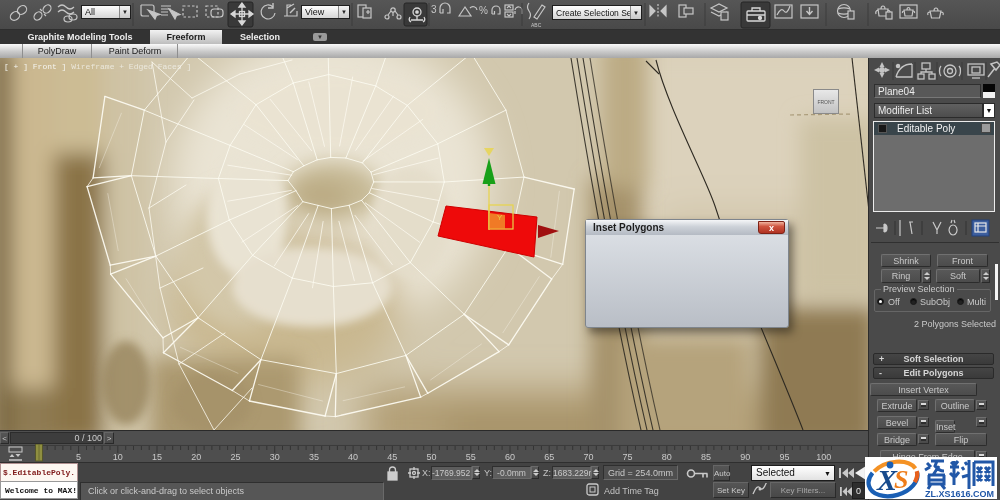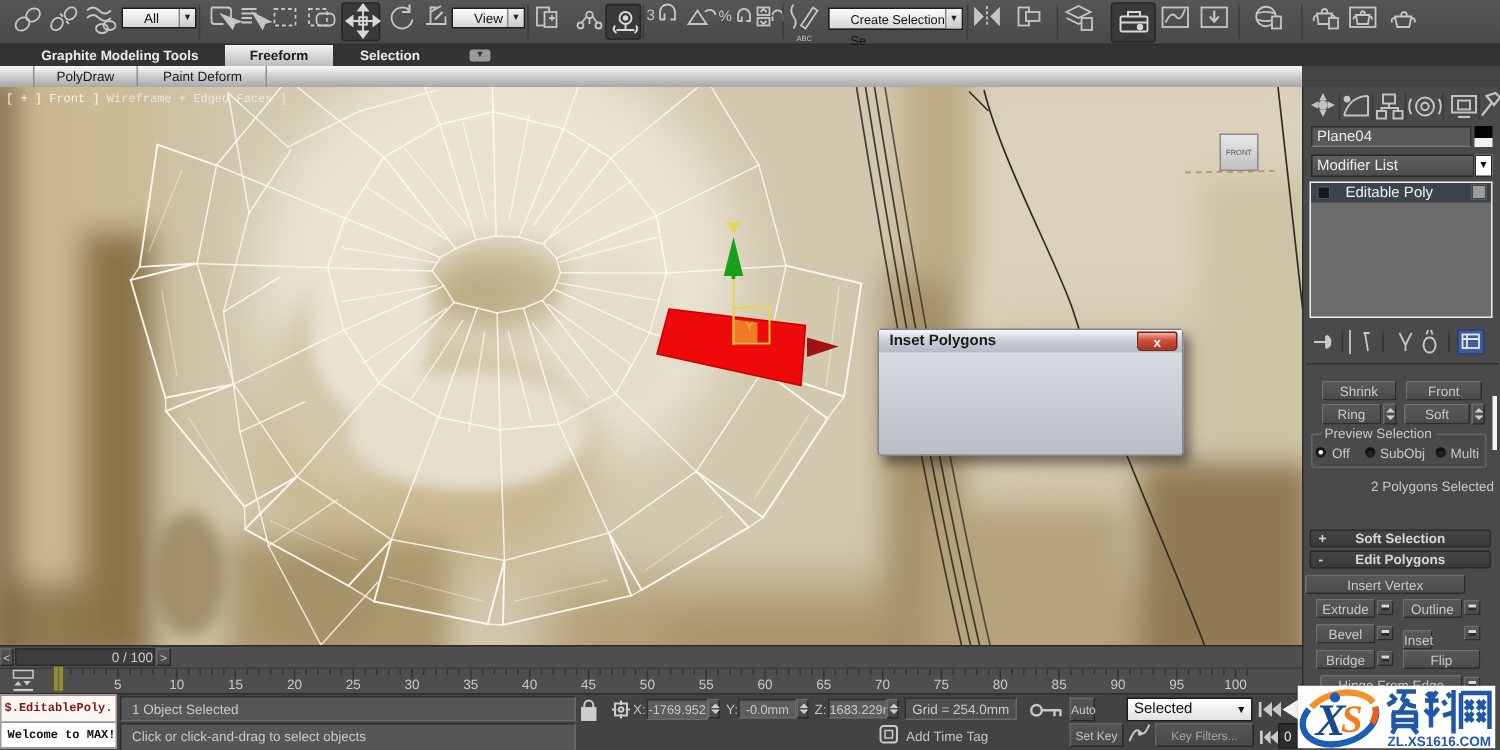--- a/index.html
+++ b/index.html
@@ -1,23 +1,23 @@
 <!DOCTYPE html>
 <html><head><meta charset="utf-8"><style>
 *{margin:0;padding:0;box-sizing:border-box}
 html,body{width:1000px;height:500px;overflow:hidden;background:#444;font-family:"Liberation Sans",sans-serif}
 #stage{position:absolute;left:0;top:0;width:1000px;height:500px;overflow:hidden}
 .abs{position:absolute}
 
 #toolbar{left:0;top:0;width:1000px;height:30px;background:linear-gradient(#565656,#494949);border-bottom:1px solid #2e2e2e}
-.combo{position:absolute;background:linear-gradient(#fdfdfd,#d6d6d6);border:1px solid #1e1e1e;color:#111;font-size:9px;line-height:12px;padding-left:14px}
+.combo{position:absolute;background:linear-gradient(#fdfdfd,#d6d6d6);border:1px solid #1e1e1e;color:#111;font-size:9px;line-height:12px;padding-left:3px}
 .combo .da{position:absolute;right:0;top:0;bottom:0;width:11px;background:linear-gradient(#f2f2f2,#c9c9c9);border-left:1px solid #888;color:#222;font-size:6px;text-align:center;line-height:12px}
 
 #ribbon1{left:0;top:30px;width:1000px;height:14px;background:#333}
-#ribbon2{left:0;top:44px;width:868px;height:14px;background:linear-gradient(#fafafa,#c9c9c9 55%,#a8a8a8)}
+#ribbon2{left:0;top:44px;width:1000px;height:14px;background:linear-gradient(#fafafa,#c9c9c9 55%,#a8a8a8)}
 .rtab{position:absolute;top:0;height:14px;color:#eee;font-size:9px;font-weight:bold;line-height:14px;text-align:center}
 .stab{position:absolute;top:0;height:14px;color:#1a1a1a;font-size:9px;line-height:14px;text-align:center;border-right:1px solid #8f8f8f}
 
 #viewport{left:0;top:58px;width:868px;height:372px;background:#d2c8ae;overflow:hidden;box-shadow:inset 0 3px 5px -2px rgba(40,35,20,.55)}
 #vplabel{position:absolute;left:4px;top:4px;font-family:"Liberation Mono",monospace;font-size:8px;color:#f5f5f0;white-space:pre;letter-spacing:0}
 #frontbox{position:absolute;left:746px;top:30px;width:26px;height:25px;background:linear-gradient(#e8e8e8,#c2c2c2);border:1px solid #8a8a8a;color:#555;font-size:5px;text-align:center;line-height:25px}
 
 #cmdpanel{left:868px;top:58px;width:132px;height:442px;background:#4a4a4a;border-left:1px solid #2c2c2c}
 .pbtn{position:absolute;background:linear-gradient(#585858,#4c4c4c);border:1px solid #707070;border-bottom-color:#2c2c2c;border-right-color:#2c2c2c;border-radius:2px;color:#c9c9c9;font-size:9px;text-align:center}
 .roll{position:absolute;background:linear-gradient(#454545,#3a3a3a);border:1px solid #2a2a2a;border-radius:2px;color:#d6d6d6;font-size:9px;font-weight:bold;text-align:center}
@@ -29,21 +29,21 @@
 .spin{position:absolute;width:9px;background:linear-gradient(#585858,#474747);border:1px solid #6a6a6a;border-bottom-color:#2a2a2a;border-right-color:#2a2a2a}
 .spin:before{content:"";position:absolute;left:1px;top:2px;border-left:3px solid transparent;border-right:3px solid transparent;border-bottom:3px solid #ccc}
 .spin:after{content:"";position:absolute;left:1px;bottom:2px;border-left:3px solid transparent;border-right:3px solid transparent;border-top:3px solid #ccc}
 
 #trackrow{left:0;top:430px;width:868px;height:14px;background:#4f4f4f;border-top:1px solid #2a2a2a}
 #ruler{left:0;top:444px;width:868px;height:18px;background:#4e4e4e}
 #status1{left:0;top:462px;width:868px;height:19px;background:#434343;border-top:1px solid #303030}
 .sfield{position:absolute;background:#565656;border:1px solid #2f2f2f;border-bottom-color:#6a6a6a;border-right-color:#6a6a6a;color:#c9c9c9;font-size:9px}
 .sbtn{position:absolute;background:linear-gradient(#555,#484848);border:1px solid #666;border-bottom-color:#2a2a2a;border-right-color:#2a2a2a;color:#c9c9c9;font-size:8px;text-align:center}
 
-#dlg{left:585px;top:219px;width:204px;height:85px;background:linear-gradient(#dfe3e8,#b9bec6);border:1px solid #7e858d;border-radius:3px;box-shadow:4px 5px 8px rgba(40,35,25,.55)}
+#dlg{left:585px;top:219px;width:204px;height:109px;background:linear-gradient(#dfe3e8,#b9bec6);border:1px solid #7e858d;border-radius:3px;box-shadow:4px 5px 8px rgba(40,35,25,.55)}
 #dlgtitle{position:absolute;left:0;top:0;right:0;height:15px;color:#1c1c1c;font-size:10px;font-weight:bold;line-height:15px;padding-left:7px;background:linear-gradient(#f5f6f8,#ccd1d8 45%,#b4bac3)}
 #dlgx{position:absolute;right:3px;top:1px;width:27px;height:13px;background:linear-gradient(#f0b4a0,#cf5540 40%,#b03222);border:1px solid #7e2216;border-radius:0 2px 3px 3px;color:#fff;font-size:9px;font-weight:bold;text-align:center;line-height:12px}
 #dlgbody{position:absolute;left:4px;top:16px;right:4px;bottom:4px;background:#4a4a4a;border:1px solid #3a3a3a}
 .dbtn{position:absolute;width:56px;height:15px;background:linear-gradient(#5a5a5a,#4c4c4c);border:1px solid #6e6e6e;border-bottom-color:#2a2a2a;border-right-color:#2a2a2a;border-radius:2px;color:#ccc;font-size:9px;text-align:center;line-height:14px}
 
 #wm{left:866px;top:458px;width:130px;height:40px;background:#fff;box-shadow:0 0 2px rgba(0,0,0,.4)}
 </style></head><body>
 <div id="stage">
 
 <div id="toolbar" class="abs">
@@ -579,32 +579,31 @@
         <path d="M12,10 l-2.5,3 h5 z M18,13 l-2.5,-3 h5 z" fill="#c9c9c9" stroke="none"></path>
         <path d="M9,16 h13" stroke-width="1.5"></path>
       </g>
 <rect x="35.5" y="0" width="7" height="17" fill="#8f8f40" stroke="#55552a"></rect>
 <path d="M39,0 V17" stroke="#6b6b33"></path>
 </svg>
   </div>
 
 <div class="abs" id="status1" style="left:0;top:462px;width:868px;height:19px;background:#434343;border-top:1px solid #2f2f2f">
 <div style="position:absolute;left:0;top:0;width:78px;height:19px;background:#fdf7f1;border:1px solid #b09090;color:#7e1818;font-family:'Liberation Mono',monospace;font-size:8px;font-weight:bold;line-height:18px;text-align:center">$.EditablePoly.</div>
-<div class="sfield" style="left:80px;top:1px;width:304px;height:17px;line-height:16px;padding-left:7px">1 Object Selected</div>
 <svg width="34" height="15" viewBox="0 0 34 15" style="position:absolute;left:386px;top:3px">
       <g stroke="#cdcdcd" fill="none" stroke-width="1.3">
         <rect x="2" y="6" width="9" height="8" fill="#cdcdcd"></rect>
         <path d="M3.5,6 v-2 a3,3 0 0 1 6,0 v2"></path>
         <rect x="24" y="3" width="8" height="8"></rect>
         <circle cx="28" cy="7" r="1.5"></circle>
         <path d="M28,1 v3 M28,10 v3 M22,7 h3 M31,7 h3"></path>
       </g>
     </svg>
 <div class="ptext" style="left:422px;top:5px;color:#c3c3c3">X:</div>
-<div class="sfield" style="left:431px;top:3px;width:41px;height:14px;background:#5d5d5d;line-height:12px;text-align:center;font-size:8.5px">-1769.952</div>
+<div class="sfield" style="left:431px;top:3px;width:41px;height:14px;background:#5d5d5d;line-height:12px;text-align:left;font-size:8.5px">-1769.952</div>
 <div class="spin" style="left:472px;top:3px;width:8px;height:13px"></div>
 <div class="ptext" style="left:484px;top:5px;color:#c3c3c3">Y:</div>
 <div class="sfield" style="left:492px;top:3px;width:39px;height:13px;background:#5d5d5d;line-height:12px;text-align:center;font-size:8.5px">-0.0mm</div>
 <div class="spin" style="left:531px;top:3px;width:8px;height:13px"></div>
 <div class="ptext" style="left:543px;top:5px;color:#c3c3c3">Z:</div>
 <div class="sfield" style="left:552px;top:3px;width:39px;height:13px;background:#5d5d5d;line-height:12px;text-align:center;font-size:8.5px">1683.229n</div>
 <div class="spin" style="left:591px;top:3px;width:8px;height:13px"></div>
 <div class="sfield" style="left:603px;top:2px;width:75px;height:15px;line-height:14px;background:#4e4e4e;text-align:center">Grid = 254.0mm</div>
 <svg width="24" height="13" viewBox="0 0 24 13" style="position:absolute;left:686px;top:4px">
       <g stroke="#c9c9c9" fill="none" stroke-width="1.6">

